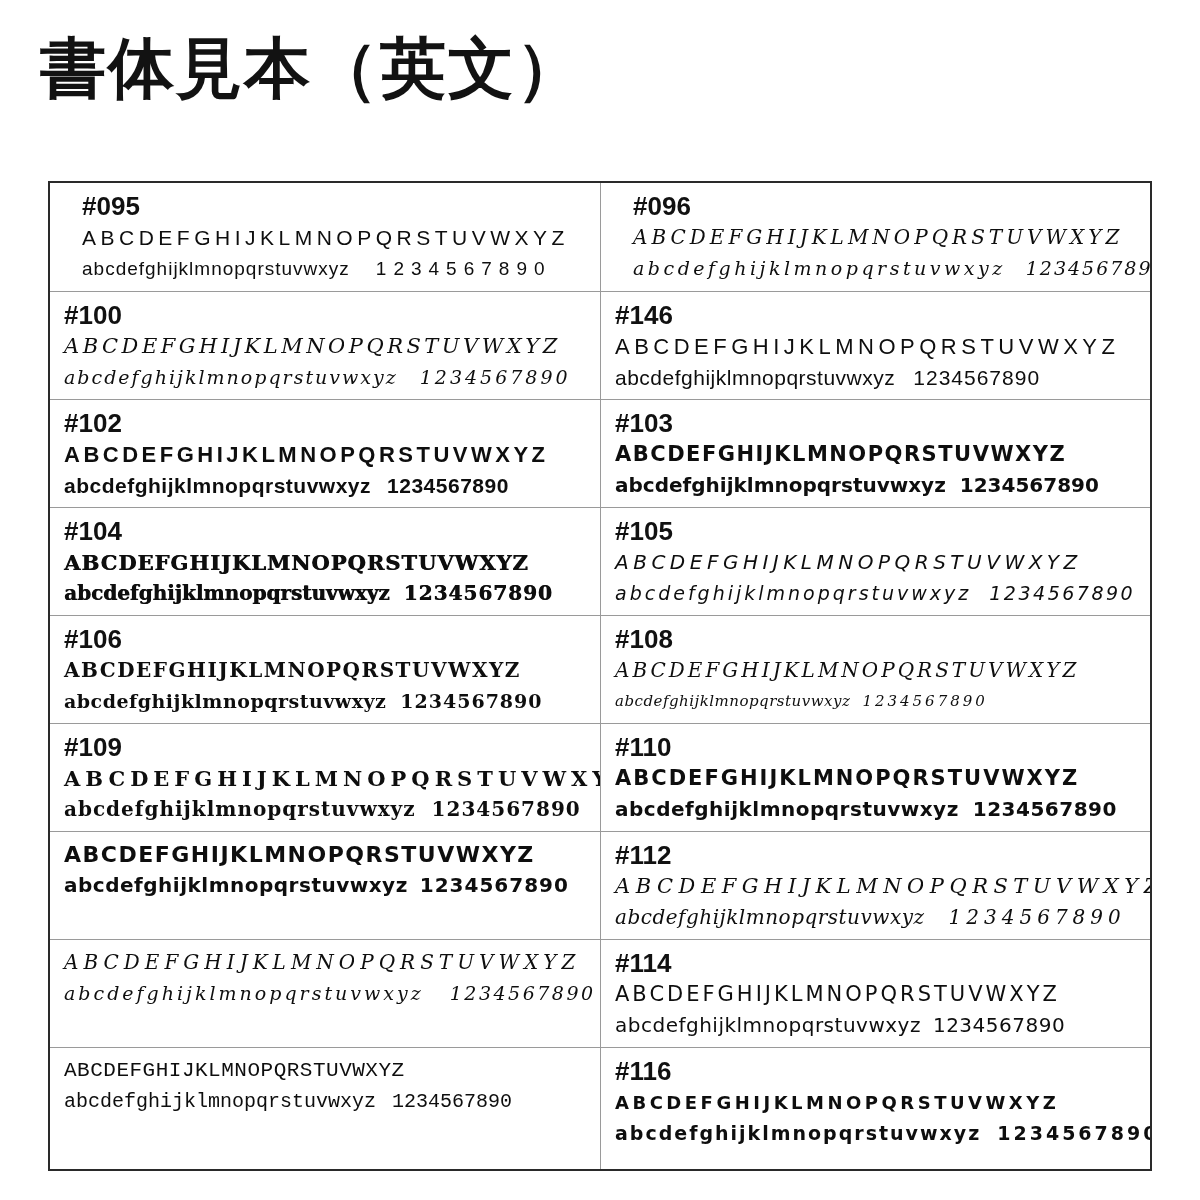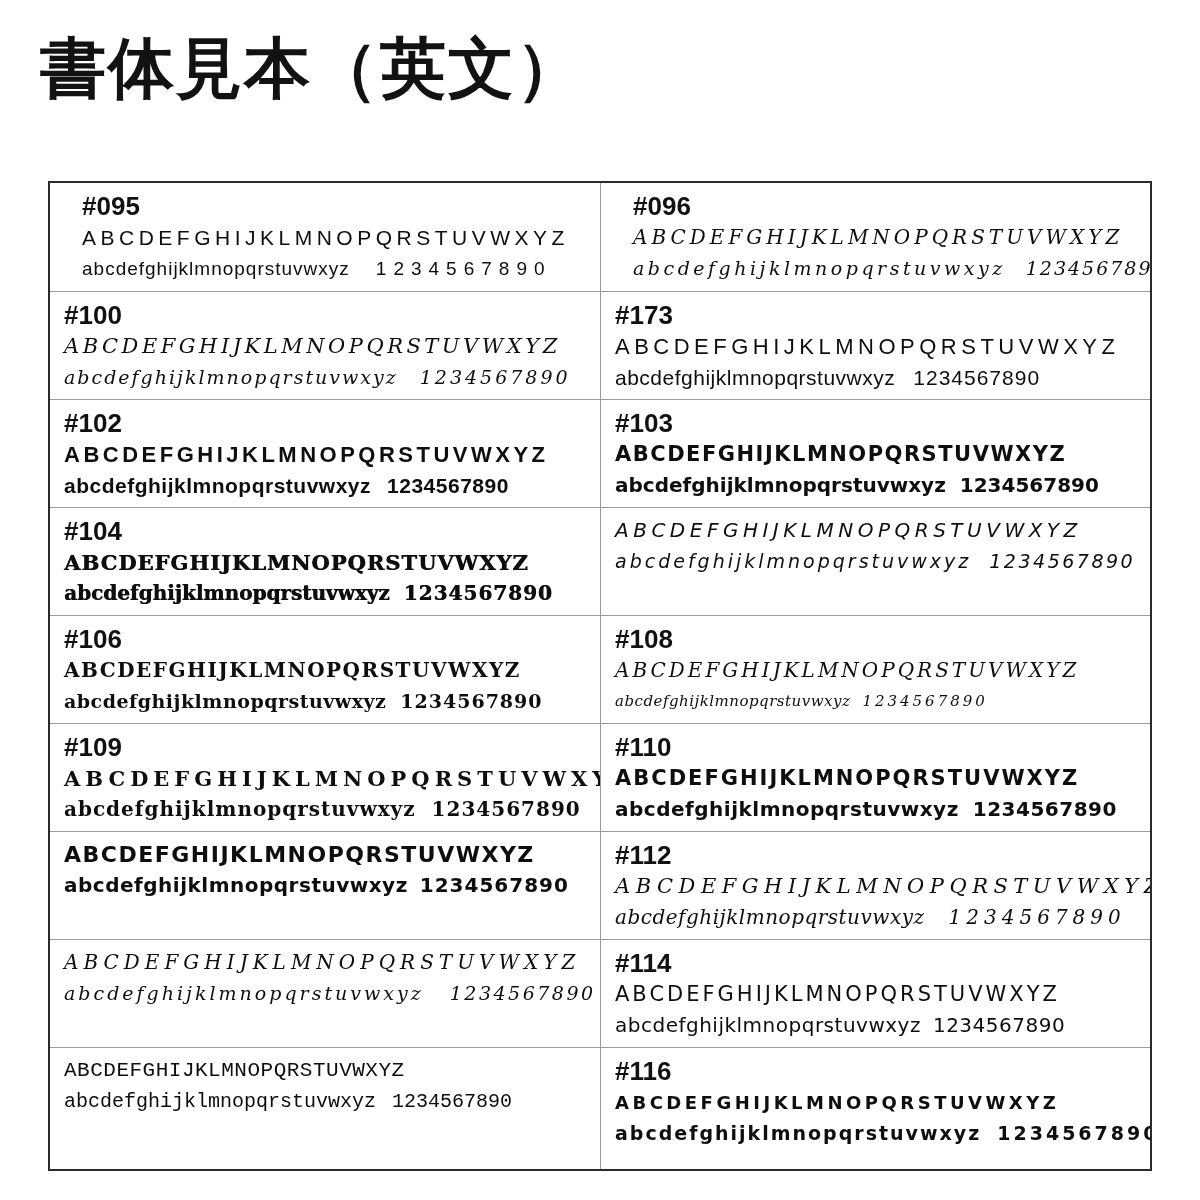--- a/index.html
+++ b/index.html
@@ -128,21 +128,21 @@
       <div class="line up">ABCDEFGHIJKLMNOPQRSTUVWXYZ</div>
       <div class="line lo"><span>abcdefghijklmnopqrstuvwxyz</span><span class="digits">1234567890</span></div>
     </div>
 
     <div class="cell f100">
       <div class="fid">#100</div>
       <div class="line up">ABCDEFGHIJKLMNOPQRSTUVWXYZ</div>
       <div class="line lo"><span>abcdefghijklmnopqrstuvwxyz</span><span class="digits">1234567890</span></div>
     </div>
     <div class="cell f101">
-      <div class="fid">#173</div>
+      <div class="fid">#146</div>
       <div class="line up">ABCDEFGHIJKLMNOPQRSTUVWXYZ</div>
       <div class="line lo"><span>abcdefghijklmnopqrstuvwxyz</span><span class="digits">1234567890</span></div>
     </div>
 
     <div class="cell f102">
       <div class="fid">#102</div>
       <div class="line up">ABCDEFGHIJKLMNOPQRSTUVWXYZ</div>
       <div class="line lo"><span>abcdefghijklmnopqrstuvwxyz</span><span class="digits">1234567890</span></div>
     </div>
     <div class="cell f103">
@@ -150,20 +150,21 @@
       <div class="line up">ABCDEFGHIJKLMNOPQRSTUVWXYZ</div>
       <div class="line lo"><span>abcdefghijklmnopqrstuvwxyz</span><span class="digits">1234567890</span></div>
     </div>
 
     <div class="cell f104">
       <div class="fid">#104</div>
       <div class="line up">ABCDEFGHIJKLMNOPQRSTUVWXYZ</div>
       <div class="line lo"><span>abcdefghijklmnopqrstuvwxyz</span><span class="digits">1234567890</span></div>
     </div>
     <div class="cell f105">
+      <div class="fid">#105</div>
       <div class="line up">ABCDEFGHIJKLMNOPQRSTUVWXYZ</div>
       <div class="line lo"><span>abcdefghijklmnopqrstuvwxyz</span><span class="digits">1234567890</span></div>
     </div>
 
     <div class="cell f106">
       <div class="fid">#106</div>
       <div class="line up">ABCDEFGHIJKLMNOPQRSTUVWXYZ</div>
       <div class="line lo"><span>abcdefghijklmnopqrstuvwxyz</span><span class="digits">1234567890</span></div>
     </div>
     <div class="cell f108">

